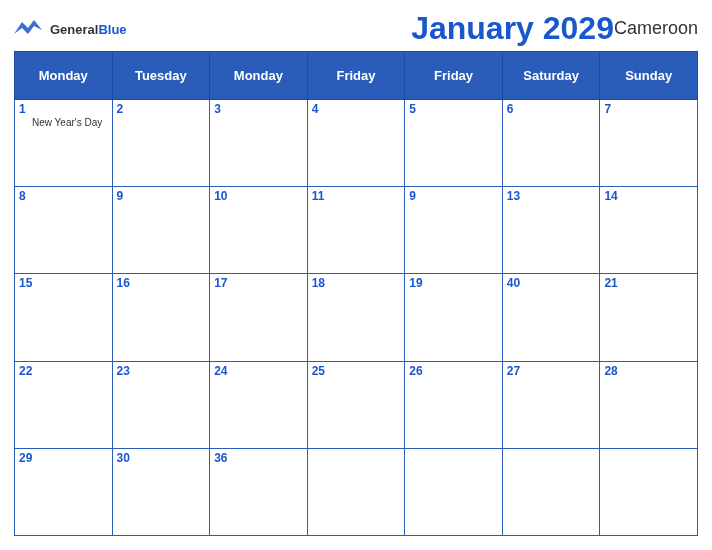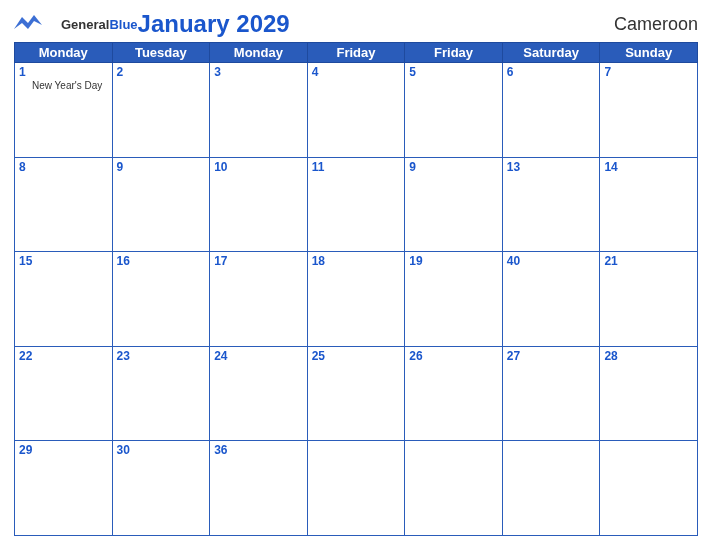--- a/index.html
+++ b/index.html
@@ -16,45 +16,45 @@
     .header-top {
       display: flex;
       align-items: center;
       justify-content: space-between;
       margin-bottom: 4px;
     }
 
     .logo {
       display: flex;
       align-items: center;
-      gap: 19px;
+      gap: 8px;
     }
 
     .logo-text-general {
       font-size: 13px;
       font-weight: bold;
       color: #333;
     }
 
     .logo-text-blue {
       font-size: 13px;
       font-weight: bold;
       color: #1a56cc;
     }
 
     .logo-bird {
       width: 28px;
       height: 22px;
     }
 
     .calendar-title {
-      font-size: 24px;
+      font-size: 32px;
       font-weight: bold;
       color: #1a56cc;
-      text-align: left;
+      text-align: right;
       flex: 1;
     }
 
     .country-label {
       font-size: 18px;
       color: #333;
       min-width: 80px;
       text-align: right;
     }
 
@@ -63,21 +63,21 @@
       flex: 1;
       border-collapse: collapse;
       border: 1px solid #2a5cba;
     }
 
     .calendar-table thead tr th {
       background-color: #2a5cba;
       color: #fff;
       font-size: 13px;
       font-weight: bold;
-      padding: 2px 4px;
+      padding: 16px 4px;
       text-align: center;
       border: 1px solid #1e4a9e;
     }
 
     .calendar-table tbody tr td {
       border: 1px solid #2a5cba;
       vertical-align: top;
       padding: 2px 4px;
       width: calc(100% / 7);
       height: 72px;

